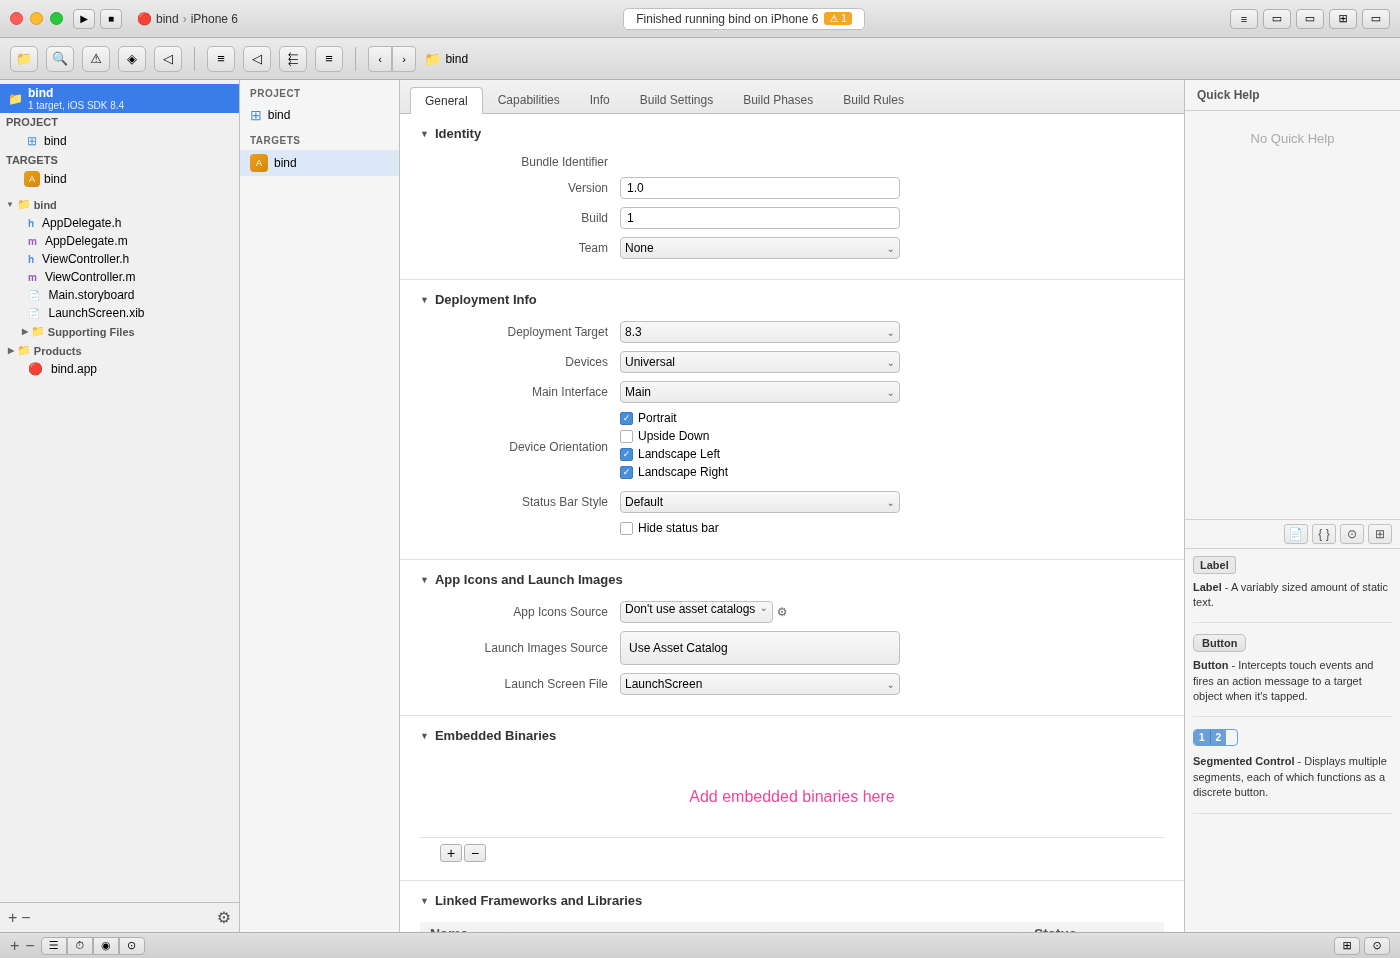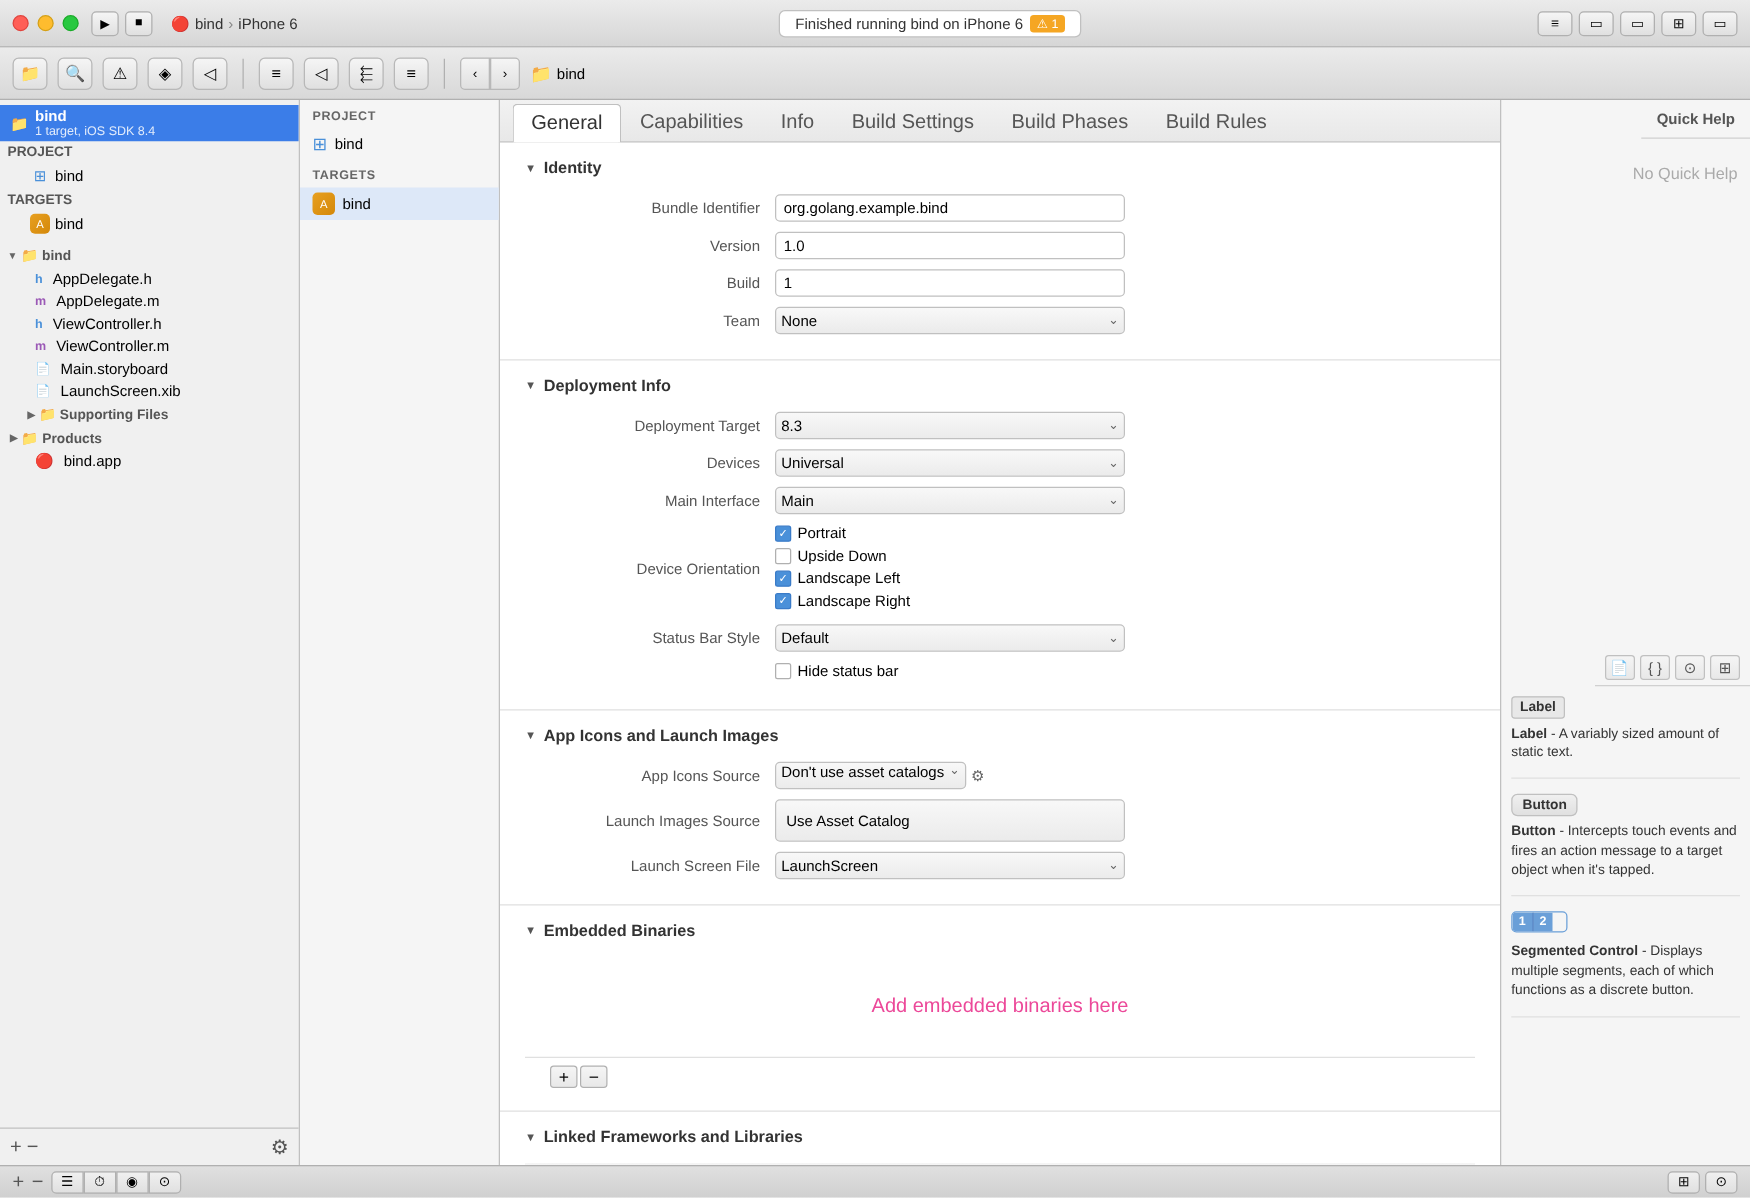--- a/index.html
+++ b/index.html
@@ -60,21 +60,21 @@
     .targets-section-header { font-size: 10px; font-weight: bold; color: #666; padding: 8px 10px 4px; text-transform: uppercase; letter-spacing: 0.5px; }
     .targets-item { display: flex; align-items: center; padding: 4px 10px; gap: 6px; font-size: 12px; cursor: pointer; }
     .targets-item.selected { background: #dde8f8; }
     .target-app-icon { width: 18px; height: 18px; background: linear-gradient(135deg, #e8a020, #d4880a); border-radius: 4px; display: flex; align-items: center; justify-content: center; font-size: 9px; color: white; }
 
     
     .content-area { flex: 1; display: flex; flex-direction: column; overflow: hidden; background: #fff; }
 
     
     .tab-bar { height: 34px; background: linear-gradient(to bottom, #f2f2f2, #e8e8e8); border-bottom: 1px solid #c0c0c0; display: flex; align-items: flex-end; padding: 0 0 0 10px; flex-shrink: 0; }
-    .tab { padding: 6px 14px; font-size: 16px; cursor: pointer; border: 1px solid transparent; border-bottom: none; border-radius: 4px 4px 0 0; color: #555; }
+    .tab { padding: 6px 14px; font-size: 12px; cursor: pointer; border: 1px solid transparent; border-bottom: none; border-radius: 4px 4px 0 0; color: #555; }
     .tab.active { background: #fff; border-color: #c0c0c0; color: #333; margin-bottom: -1px; }
 
     
     .content-scroll { flex: 1; overflow-y: auto; padding: 0; }
     .section { border-bottom: 1px solid #e0e0e0; padding: 12px 20px; }
     .section-header { display: flex; align-items: center; gap: 6px; font-size: 13px; font-weight: bold; color: #333; margin-bottom: 14px; cursor: pointer; }
     .section-triangle { font-size: 9px; color: #555; }
     .form-row { display: flex; align-items: center; margin-bottom: 8px; }
     .form-label { text-align: right; color: #555; font-size: 12px; width: 200px; padding-right: 12px; flex-shrink: 0; }
     .form-control { flex: 1; max-width: 280px; }
@@ -98,21 +98,21 @@
     .add-remove-row { display: flex; gap: 2px; padding: 6px 20px; border-top: 1px solid #e0e0e0; }
     .add-remove-btn { width: 22px; height: 18px; border: 1px solid #b0b0b0; background: linear-gradient(to bottom, #f5f5f5, #e8e8e8); border-radius: 3px; display: flex; align-items: center; justify-content: center; cursor: pointer; font-size: 14px; line-height: 1; }
 
     
     .frameworks-table { width: 100%; }
     .frameworks-header { display: flex; padding: 4px 10px; background: linear-gradient(to bottom, #f5f5f5, #ebebeb); border-bottom: 1px solid #d0d0d0; font-size: 14px; font-weight: bold; color: #555; }
     .frameworks-col-name { flex: 1; }
     .frameworks-col-status { width: 120px; text-align: left; }
 
     
-    .right-panel { width: 200px; background: #f5f5f5; border-left: 1px solid #c0c0c0; display: flex; flex-direction: column; flex-shrink: 0; align-items: flex-end; }
+    .right-panel { width: 216px; background: #f5f5f5; border-left: 1px solid #c0c0c0; display: flex; flex-direction: column; flex-shrink: 0; }
     .quick-help-header { padding: 8px 12px; font-size: 12px; font-weight: bold; color: #555; border-bottom: 1px solid #d0d0d0; }
     .quick-help-content { flex: 1; display: flex; align-items: flex-start; justify-content: center; padding: 20px 10px; color: #aaa; font-size: 13px; }
     .right-panel-divider { height: 1px; background: #d0d0d0; }
     .right-panel-toolbar { display: flex; align-items: center; justify-content: flex-end; padding: 4px 8px; gap: 4px; border-bottom: 1px solid #d0d0d0; }
     .right-panel-tb-btn { width: 24px; height: 20px; display: flex; align-items: center; justify-content: center; cursor: pointer; font-size: 12px; color: #555; border: 1px solid #c0c0c0; border-radius: 3px; background: linear-gradient(to bottom, #f5f5f5, #e8e8e8); }
     .quick-help-bottom { flex: 1; overflow-y: auto; padding: 8px; }
     .qh-item { display: flex; align-items: flex-start; gap: 8px; margin-bottom: 12px; padding-bottom: 12px; border-bottom: 1px solid #e0e0e0; flex-direction: column; }
     .qh-widget { font-size: 13px; font-weight: bold; color: #333; min-width: 45px; }
     .qh-widget-label { background: #e8e8e8; border: 1px solid #c0c0c0; border-radius: 3px; padding: 2px 6px; font-size: 11px; font-weight: bold; color: #333; }
     .qh-widget-button { background: linear-gradient(to bottom, #f0f0f0, #e0e0e0); border: 1px solid #c0c0c0; border-radius: 5px; padding: 2px 8px; font-size: 11px; font-weight: bold; color: #333; }
@@ -295,23 +295,20 @@
 
     <div class="content-scroll">
 
       <div class="section">
         <div class="section-header">
           <span class="section-triangle">▼</span>
           <span>Identity</span>
         </div>
         <div class="form-row">
           <div class="form-label">Bundle Identifier</div>
-          <div class="form-control">
-            <input class="form-input" type="text" value="org.golang.example.bind" style="">
-          </div>
         </div>
         <div class="form-row">
           <div class="form-label">Version</div>
           <div class="form-control">
             <input class="form-input" type="text" value="1.0" style="">
           </div>
         </div>
         <div class="form-row">
           <div class="form-label">Build</div>
           <div class="form-control">

